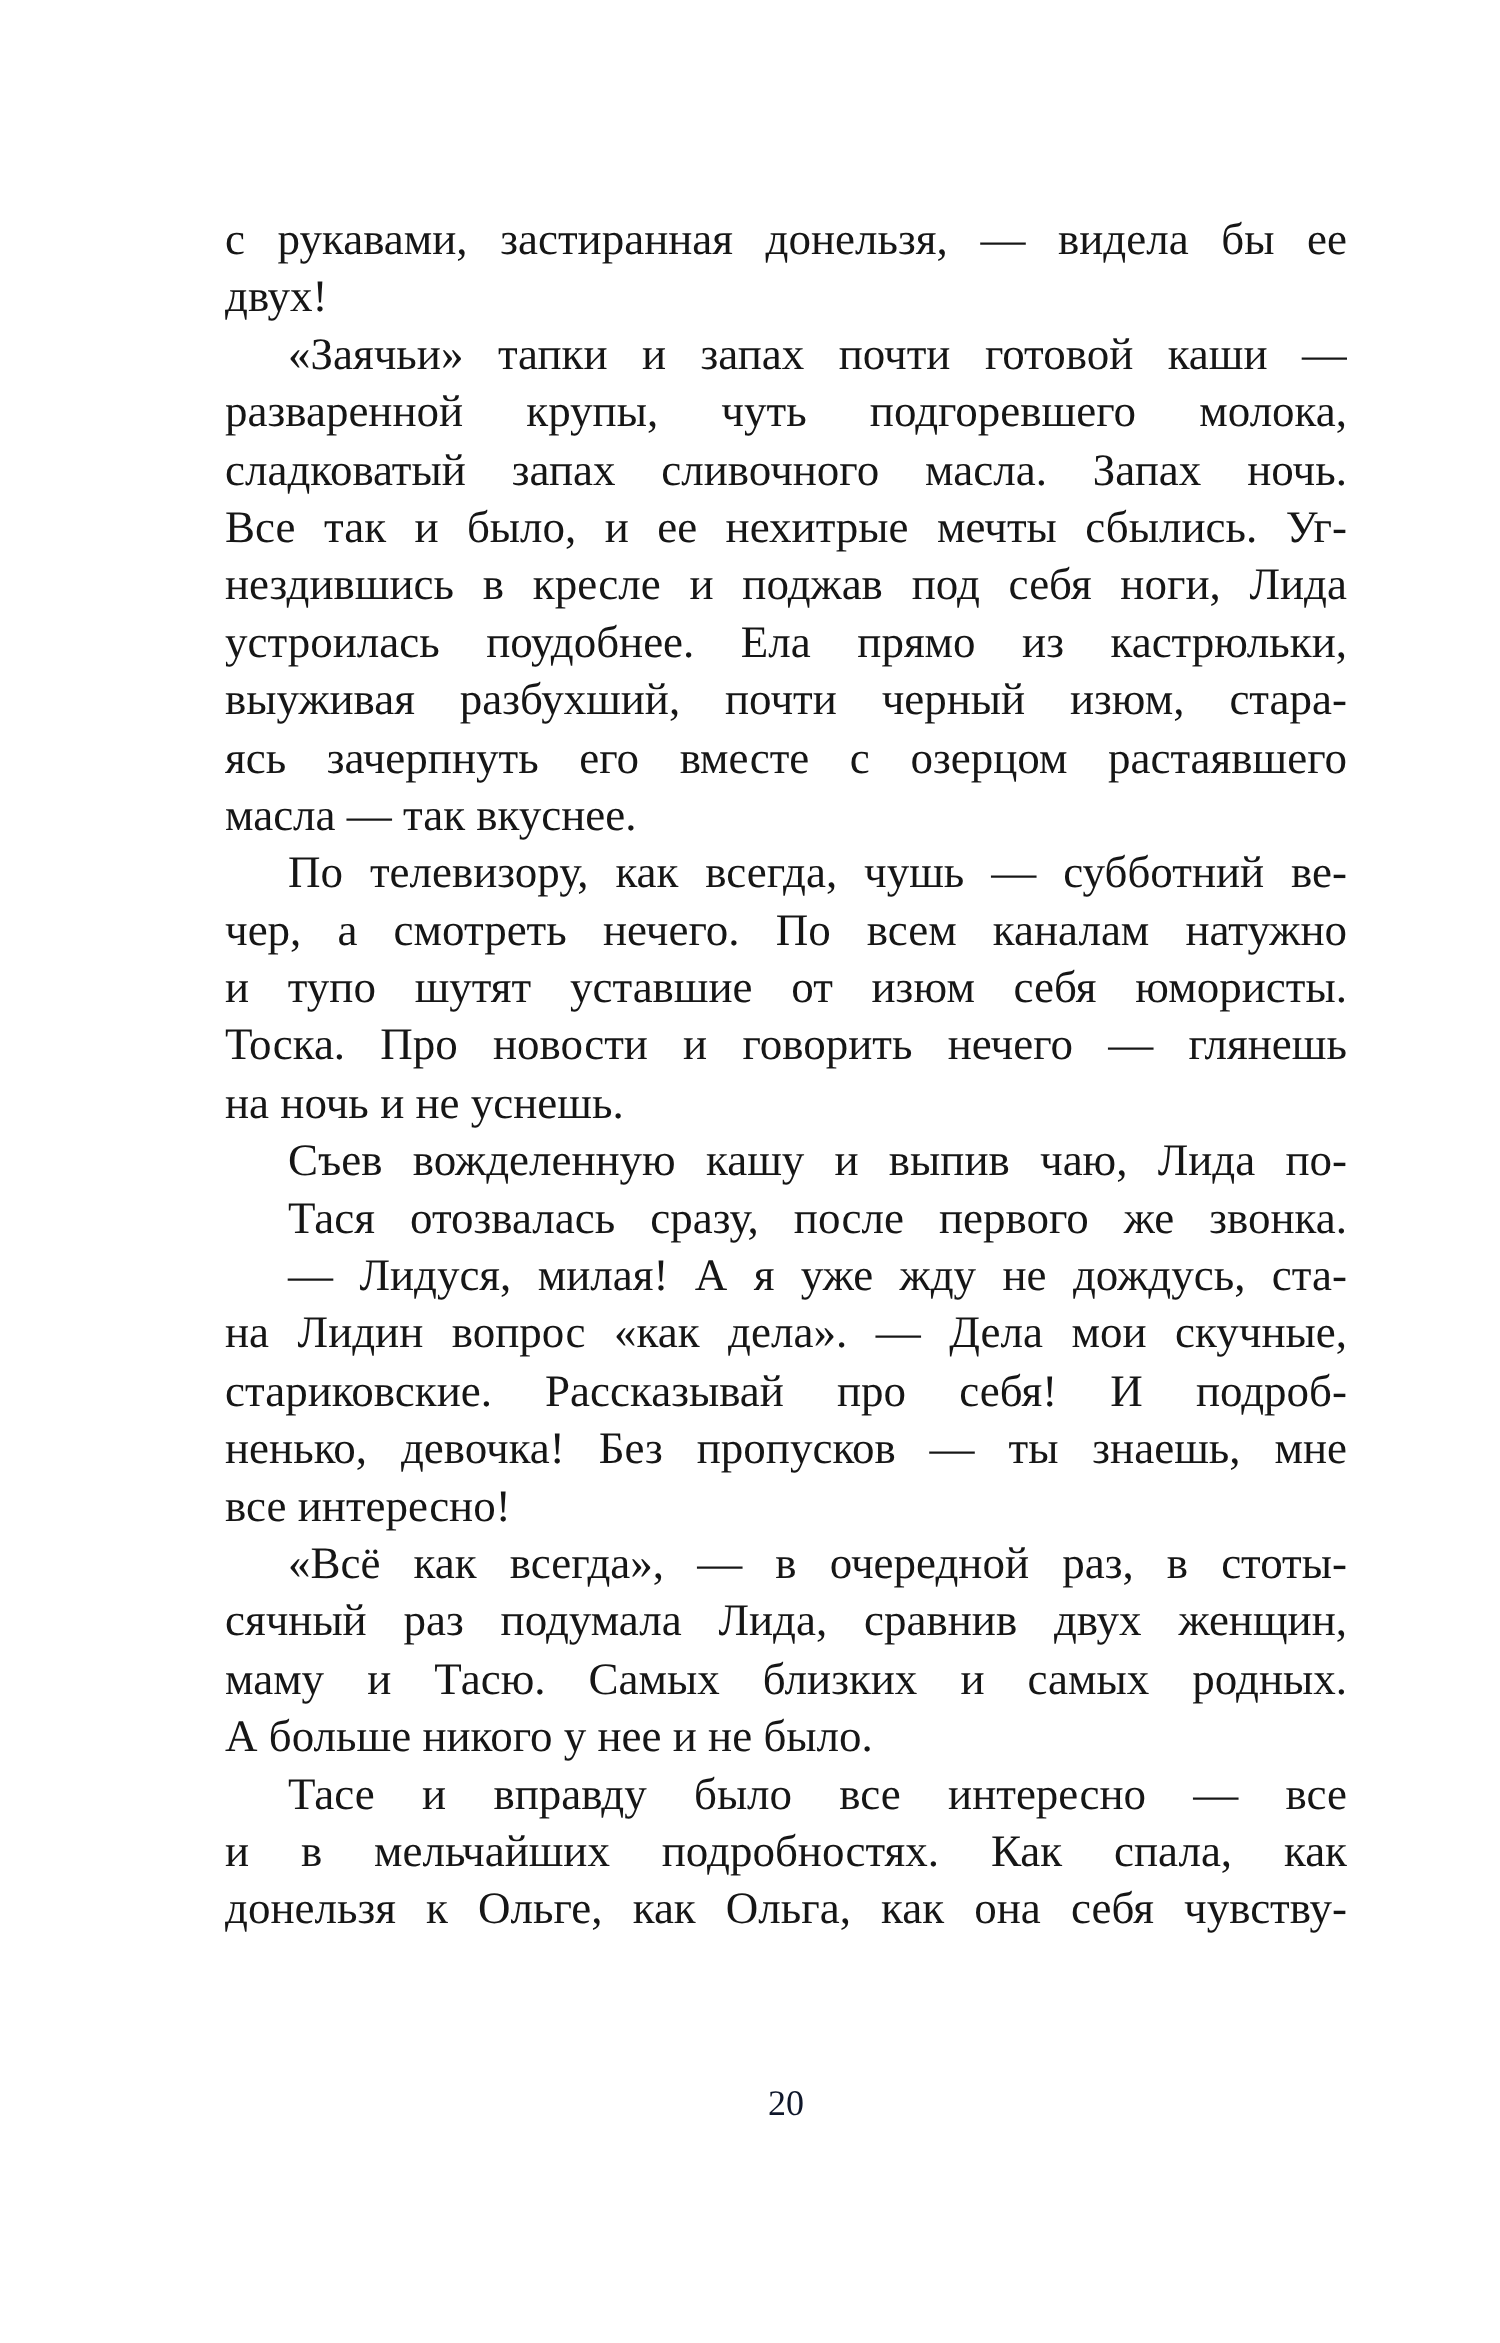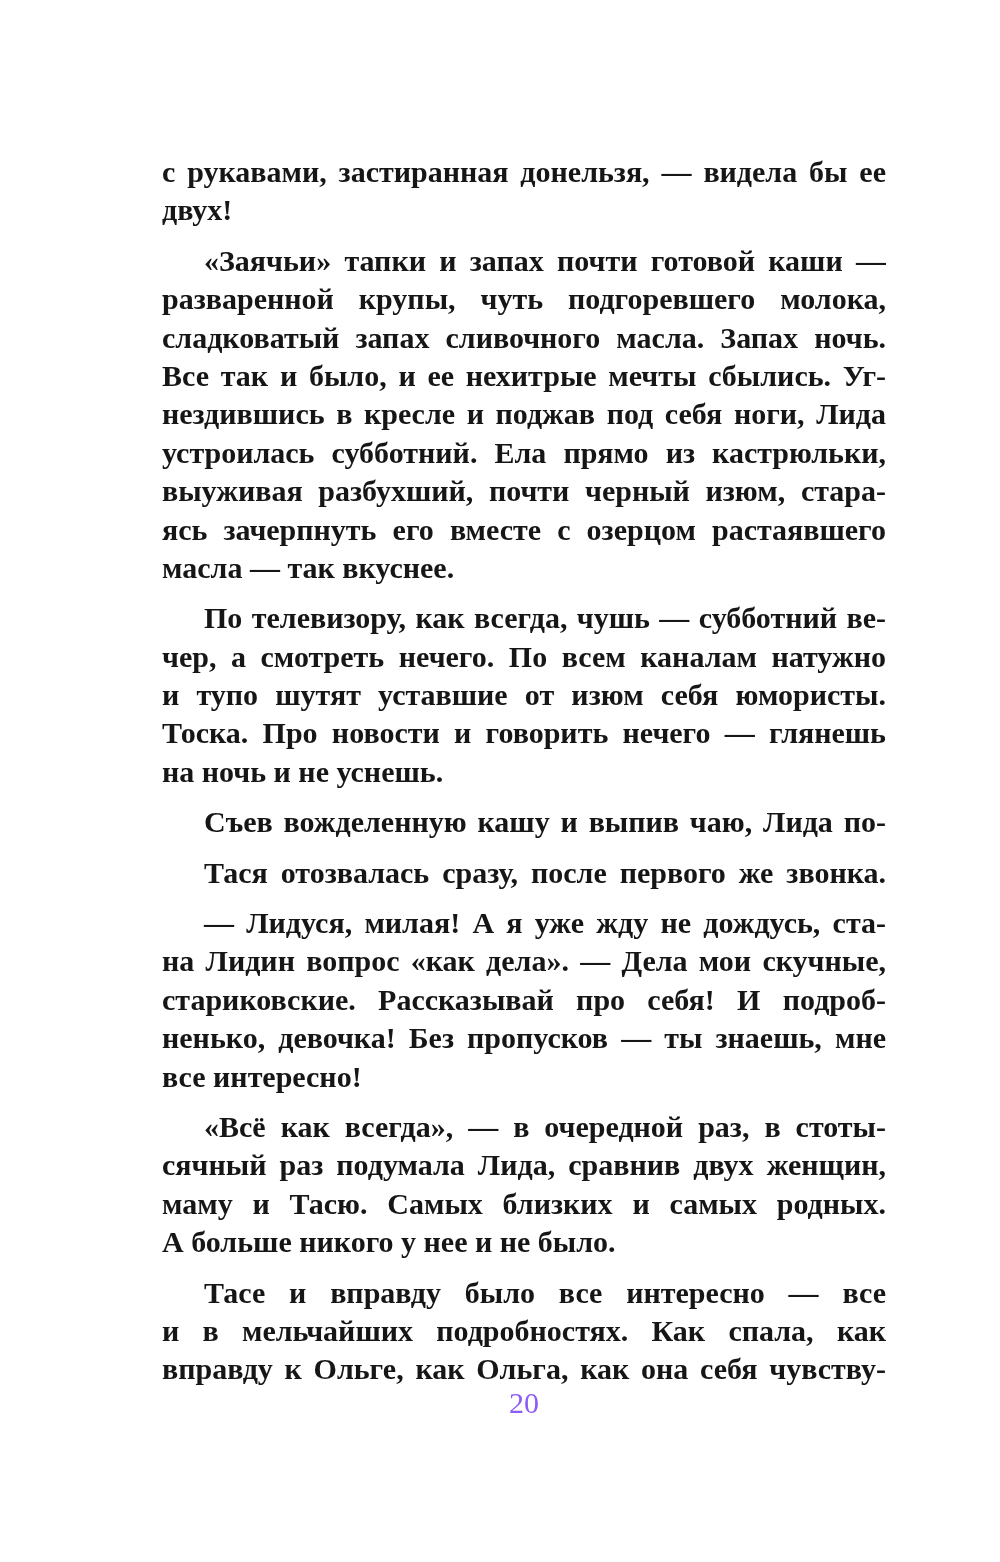--- a/index.html
+++ b/index.html
@@ -17,60 +17,60 @@
   .text-block {
     position: absolute;
     left: 150px;
     top: 141px;
     width: 748px;
     font-family: "Liberation Serif", "DejaVu Serif", serif;
     font-size: 30px;
     line-height: 38.4px;
     color: #161616;
   }
-  .para { margin: 12px; padding: 0; font-weight: bold; }
+  .para { margin: 0; padding: 0; }
   .line {
     height: 38.4px;
     overflow: hidden;
     white-space: nowrap;
   }
   .line.just {
     white-space: normal;
     text-align: justify;
     text-align-last: justify;
   }
   .line.indent-first { padding-left: 42px; }
   .page-number {
     position: absolute;
     left: 150px;
     top: 1385px;
     width: 748px;
     text-align: center;
     font-family: "Liberation Serif", "DejaVu Serif", serif;
-    font-size: 30px;
+    font-size: 24px;
     line-height: 36px;
-    color: #8b5cf6;
+    color: #0f172a;
   }
 </style>
 </head>
 <body>
 
 <div class="page">
   <div class="text-block">
       <div class="para">
         <div class="line just">с рукавами, застиранная донельзя, — видела бы ее</div>
         <div class="line">двух!</div>
       </div>
       <div class="para">
         <div class="line just indent-first">«Заячьи» тапки и запах почти готовой каши —</div>
         <div class="line just">разваренной крупы, чуть подгоревшего молока,</div>
         <div class="line just">сладковатый запах сливочного масла. Запах ночь.</div>
         <div class="line just">Все так и было, и ее нехитрые мечты сбылись. Уг-</div>
         <div class="line just">нездившись в кресле и поджав под себя ноги, Лида</div>
-        <div class="line just">устроилась субботний. Ела прямо из кастрюльки,</div>
+        <div class="line just">устроилась поудобнее. Ела прямо из кастрюльки,</div>
         <div class="line just">выуживая разбухший, почти черный изюм, стара-</div>
         <div class="line just">ясь зачерпнуть его вместе с озерцом растаявшего</div>
         <div class="line">масла — так вкуснее.</div>
       </div>
       <div class="para">
         <div class="line just indent-first">По телевизору, как всегда, чушь — субботний ве-</div>
         <div class="line just">чер, а смотреть нечего. По всем каналам натужно</div>
         <div class="line just">и тупо шутят уставшие от изюм себя юмористы.</div>
         <div class="line just">Тоска. Про новости и говорить нечего — глянешь</div>
         <div class="line">на ночь и не уснешь.</div>
@@ -90,17 +90,17 @@
       </div>
       <div class="para">
         <div class="line just indent-first">«Всё как всегда», — в очередной раз, в стоты-</div>
         <div class="line just">сячный раз подумала Лида, сравнив двух женщин,</div>
         <div class="line just">маму и Тасю. Самых близких и самых родных.</div>
         <div class="line">А больше никого у нее и не было.</div>
       </div>
       <div class="para">
         <div class="line just indent-first">Тасе и вправду было все интересно — все</div>
         <div class="line just">и в мельчайших подробностях. Как спала, как</div>
-        <div class="line just">вправду к Ольге, как Ольга, как она себя чувству-</div>
+        <div class="line just">донельзя к Ольге, как Ольга, как она себя чувству-</div>
       </div>
     </div>
   <div class="page-number">20</div>
 </div>
 
 </body></html>

